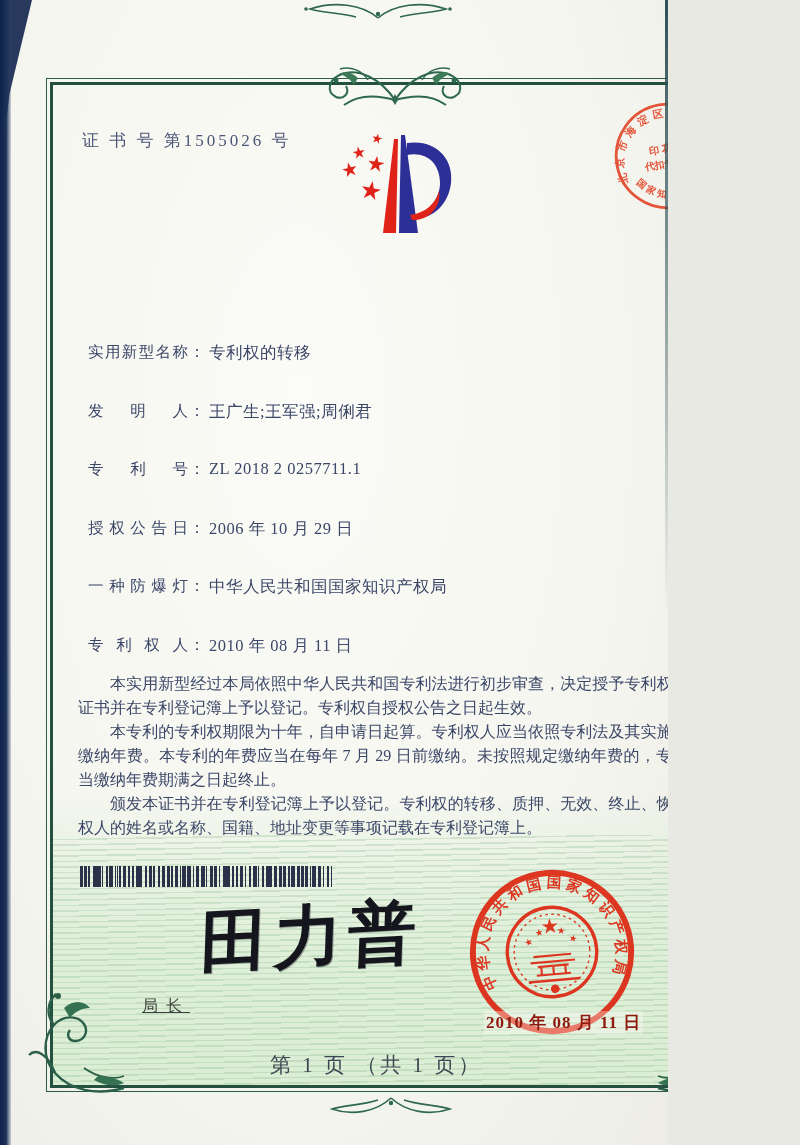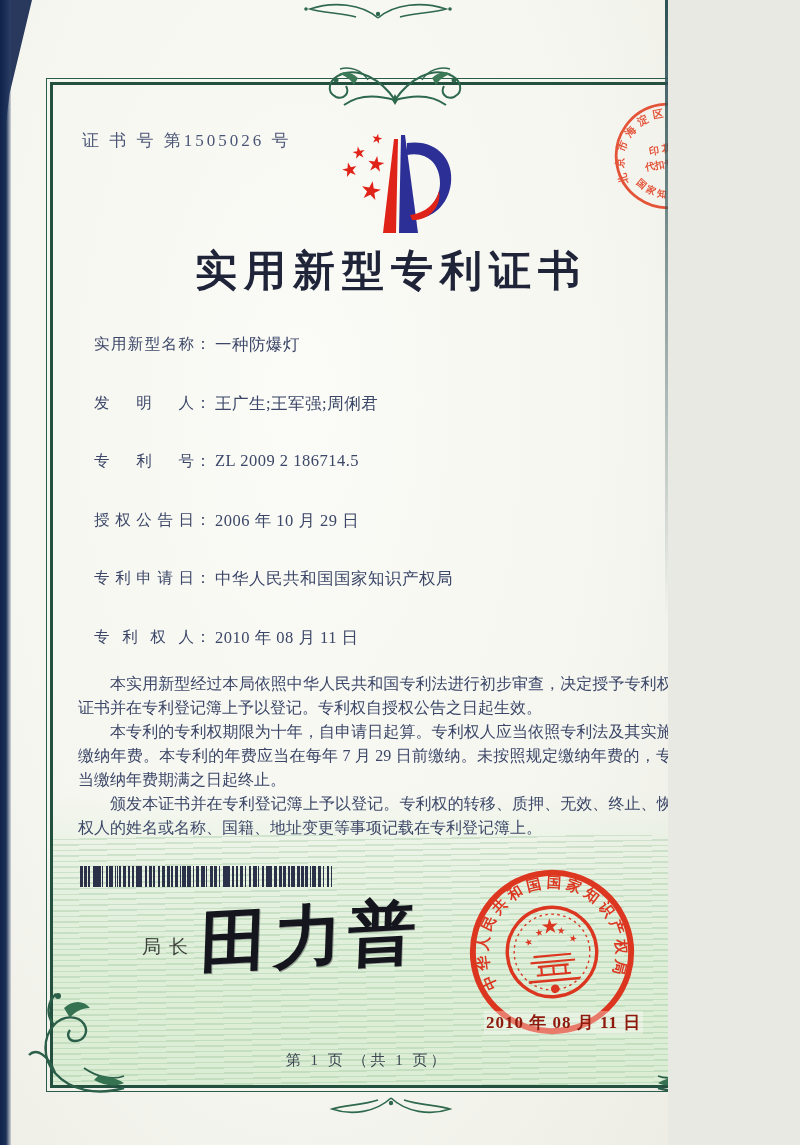--- a/index.html
+++ b/index.html
@@ -22,41 +22,41 @@
   .guilloche{position:absolute;left:50px;top:790px;width:682px;height:297px;z-index:1;
         background:linear-gradient(180deg,rgba(223,240,218,0) 0%,rgba(223,240,218,.55) 22%,rgba(220,238,214,.9) 55%,#dcedd5 100%);}
   .guilloche .waves{position:absolute;left:0;right:0;top:45px;bottom:0;
         background:repeating-linear-gradient(179deg,rgba(104,166,110,0) 0 4px,rgba(104,166,110,.22) 4px 5.5px);}
   
   .cert-number{position:absolute;left:82px;top:129px;z-index:5;font-size:17px;letter-spacing:3px;color:#4c5677;}
   .logo{position:absolute;left:328px;top:131px;width:128px;height:106px;z-index:5;}
   .tax-stamp{position:absolute;left:612px;top:100px;width:112px;height:112px;z-index:6;transform:rotate(-10deg);opacity:.92;}
   .title{position:absolute;left:46px;top:243px;width:690px;z-index:5;text-align:center;
         font-size:42px;font-weight:600;letter-spacing:7px;color:#1f2439;}
-  .fields{position:absolute;left:88px;top:334px;z-index:5;color:#3c4768;margin-left:6px;}
+  .fields{position:absolute;left:88px;top:342px;z-index:5;color:#3c4768;}
   .field-row{height:58.5px;display:flex;align-items:flex-start;font-size:16px;}
   .field-label{display:inline-block;width:100px;text-align:justify;text-align-last:justify;font-size:15.5px;}
   .field-colon{margin:0 4px 0 1px;}
   .field-value{font-size:16.5px;letter-spacing:.5px;}
   .paragraphs{position:absolute;left:78px;top:672px;width:659px;z-index:5;color:#3c4768;
         font-size:16px;line-height:24px;text-align:justify;}
   .paragraphs p{margin:0;text-indent:2em;}
   .barcode{position:absolute;left:80px;top:866px;width:252px;height:21px;z-index:5;
         background:
          repeating-linear-gradient(90deg,#2b3148 0 2px,transparent 2px 4px,#2b3148 4px 7px,transparent 7px 9px,#2b3148 9px 10px,transparent 10px 13px),
          repeating-linear-gradient(90deg,#2b3148 0 3px,transparent 3px 8px,#2b3148 8px 9px,transparent 9px 15px,#2b3148 15px 17px,transparent 17px 20px,#2b3148 20px 21px,transparent 21px 29px);}
-  .sig-title{position:absolute;left:142px;top:934px;z-index:6;font-size:19px;letter-spacing:8px;color:#3c423b;}
+  .sig-title{position:absolute;left:142px;top:996px;z-index:6;font-size:16px;letter-spacing:8px;color:#3c423b;text-decoration:underline;}
   .sig-name{position:absolute;left:200px;top:903px;z-index:6;font-size:68px;font-weight:700;color:#15151d;
         transform:rotate(-3deg) skewX(-5deg);letter-spacing:6px;line-height:1;
         text-shadow:1px 1px 0 rgba(20,20,30,.35);}
   .seal{position:absolute;left:466px;top:866px;width:172px;height:172px;z-index:5;transform:rotate(-5deg);opacity:.95;}
   .seal-date{position:absolute;left:484px;top:1011px;z-index:6;font-size:17px;font-weight:700;letter-spacing:1px;
         color:#8e1a0e;background:rgba(255,253,248,.35);padding:0 2px;}
-  .footer{position:absolute;left:42px;top:1051px;width:650px;z-index:5;text-align:center;
-        font-size:15px;letter-spacing:3px;color:#3d4752;}
+  .footer{position:absolute;left:51px;top:1051px;width:650px;z-index:5;text-align:center;
+        font-size:21px;letter-spacing:3px;color:#3d4752;}
 </style>
 </head>
 <body>
 
 <div class="page">
 
   <div class="edge-left"></div>
   <div class="edge-corner"></div>
   <div class="edge-right"></div>
 
@@ -151,45 +151,44 @@
     <text font-size="15" fill="#e2472a" letter-spacing="7" font-weight="600">
       <textPath href="#tsp-top" startOffset="50%" text-anchor="middle">北京市海淀区地方税务局</textPath>
     </text>
     <text x="80" y="74" font-size="14.5" fill="#e2472a" text-anchor="middle" font-weight="600">印 花 税</text>
     <text x="80" y="95" font-size="14" fill="#e2472a" text-anchor="middle" font-weight="600">代扣专用章</text>
     <text font-size="13.5" fill="#e2472a" letter-spacing="4" font-weight="600">
       <textPath href="#tsp-bottom" startOffset="50%" text-anchor="middle">国家知识产权局</textPath>
     </text>
   </svg>
 
-  <div class="title">实用新型专利证书</div>
 
   <div class="fields">
     <div class="field-row">
       <span class="field-label">实用新型名称</span>
         <span class="field-colon">：</span>
-      <span class="field-value">一种防爆灯</span>
+      <span class="field-value">专利权的转移</span>
     </div>
     <div class="field-row">
       <span class="field-label">发明人</span>
         <span class="field-colon">：</span>
       <span class="field-value">王广生;王军强;周俐君</span>
     </div>
     <div class="field-row">
       <span class="field-label">专利号</span>
         <span class="field-colon">：</span>
-      <span class="field-value">ZL 2009 2 186714.5</span>
+      <span class="field-value">ZL 2018 2 0257711.1</span>
     </div>
     <div class="field-row">
       <span class="field-label">授权公告日</span>
         <span class="field-colon">：</span>
       <span class="field-value">2006 年 10 月 29 日</span>
     </div>
     <div class="field-row">
-      <span class="field-label">专利申请日</span>
+      <span class="field-label">一种防爆灯</span>
         <span class="field-colon">：</span>
       <span class="field-value">中华人民共和国国家知识产权局</span>
     </div>
     <div class="field-row">
       <span class="field-label">专利权人</span>
         <span class="field-colon">：</span>
       <span class="field-value">2010 年 08 月 11 日</span>
     </div>
   </div>
 

